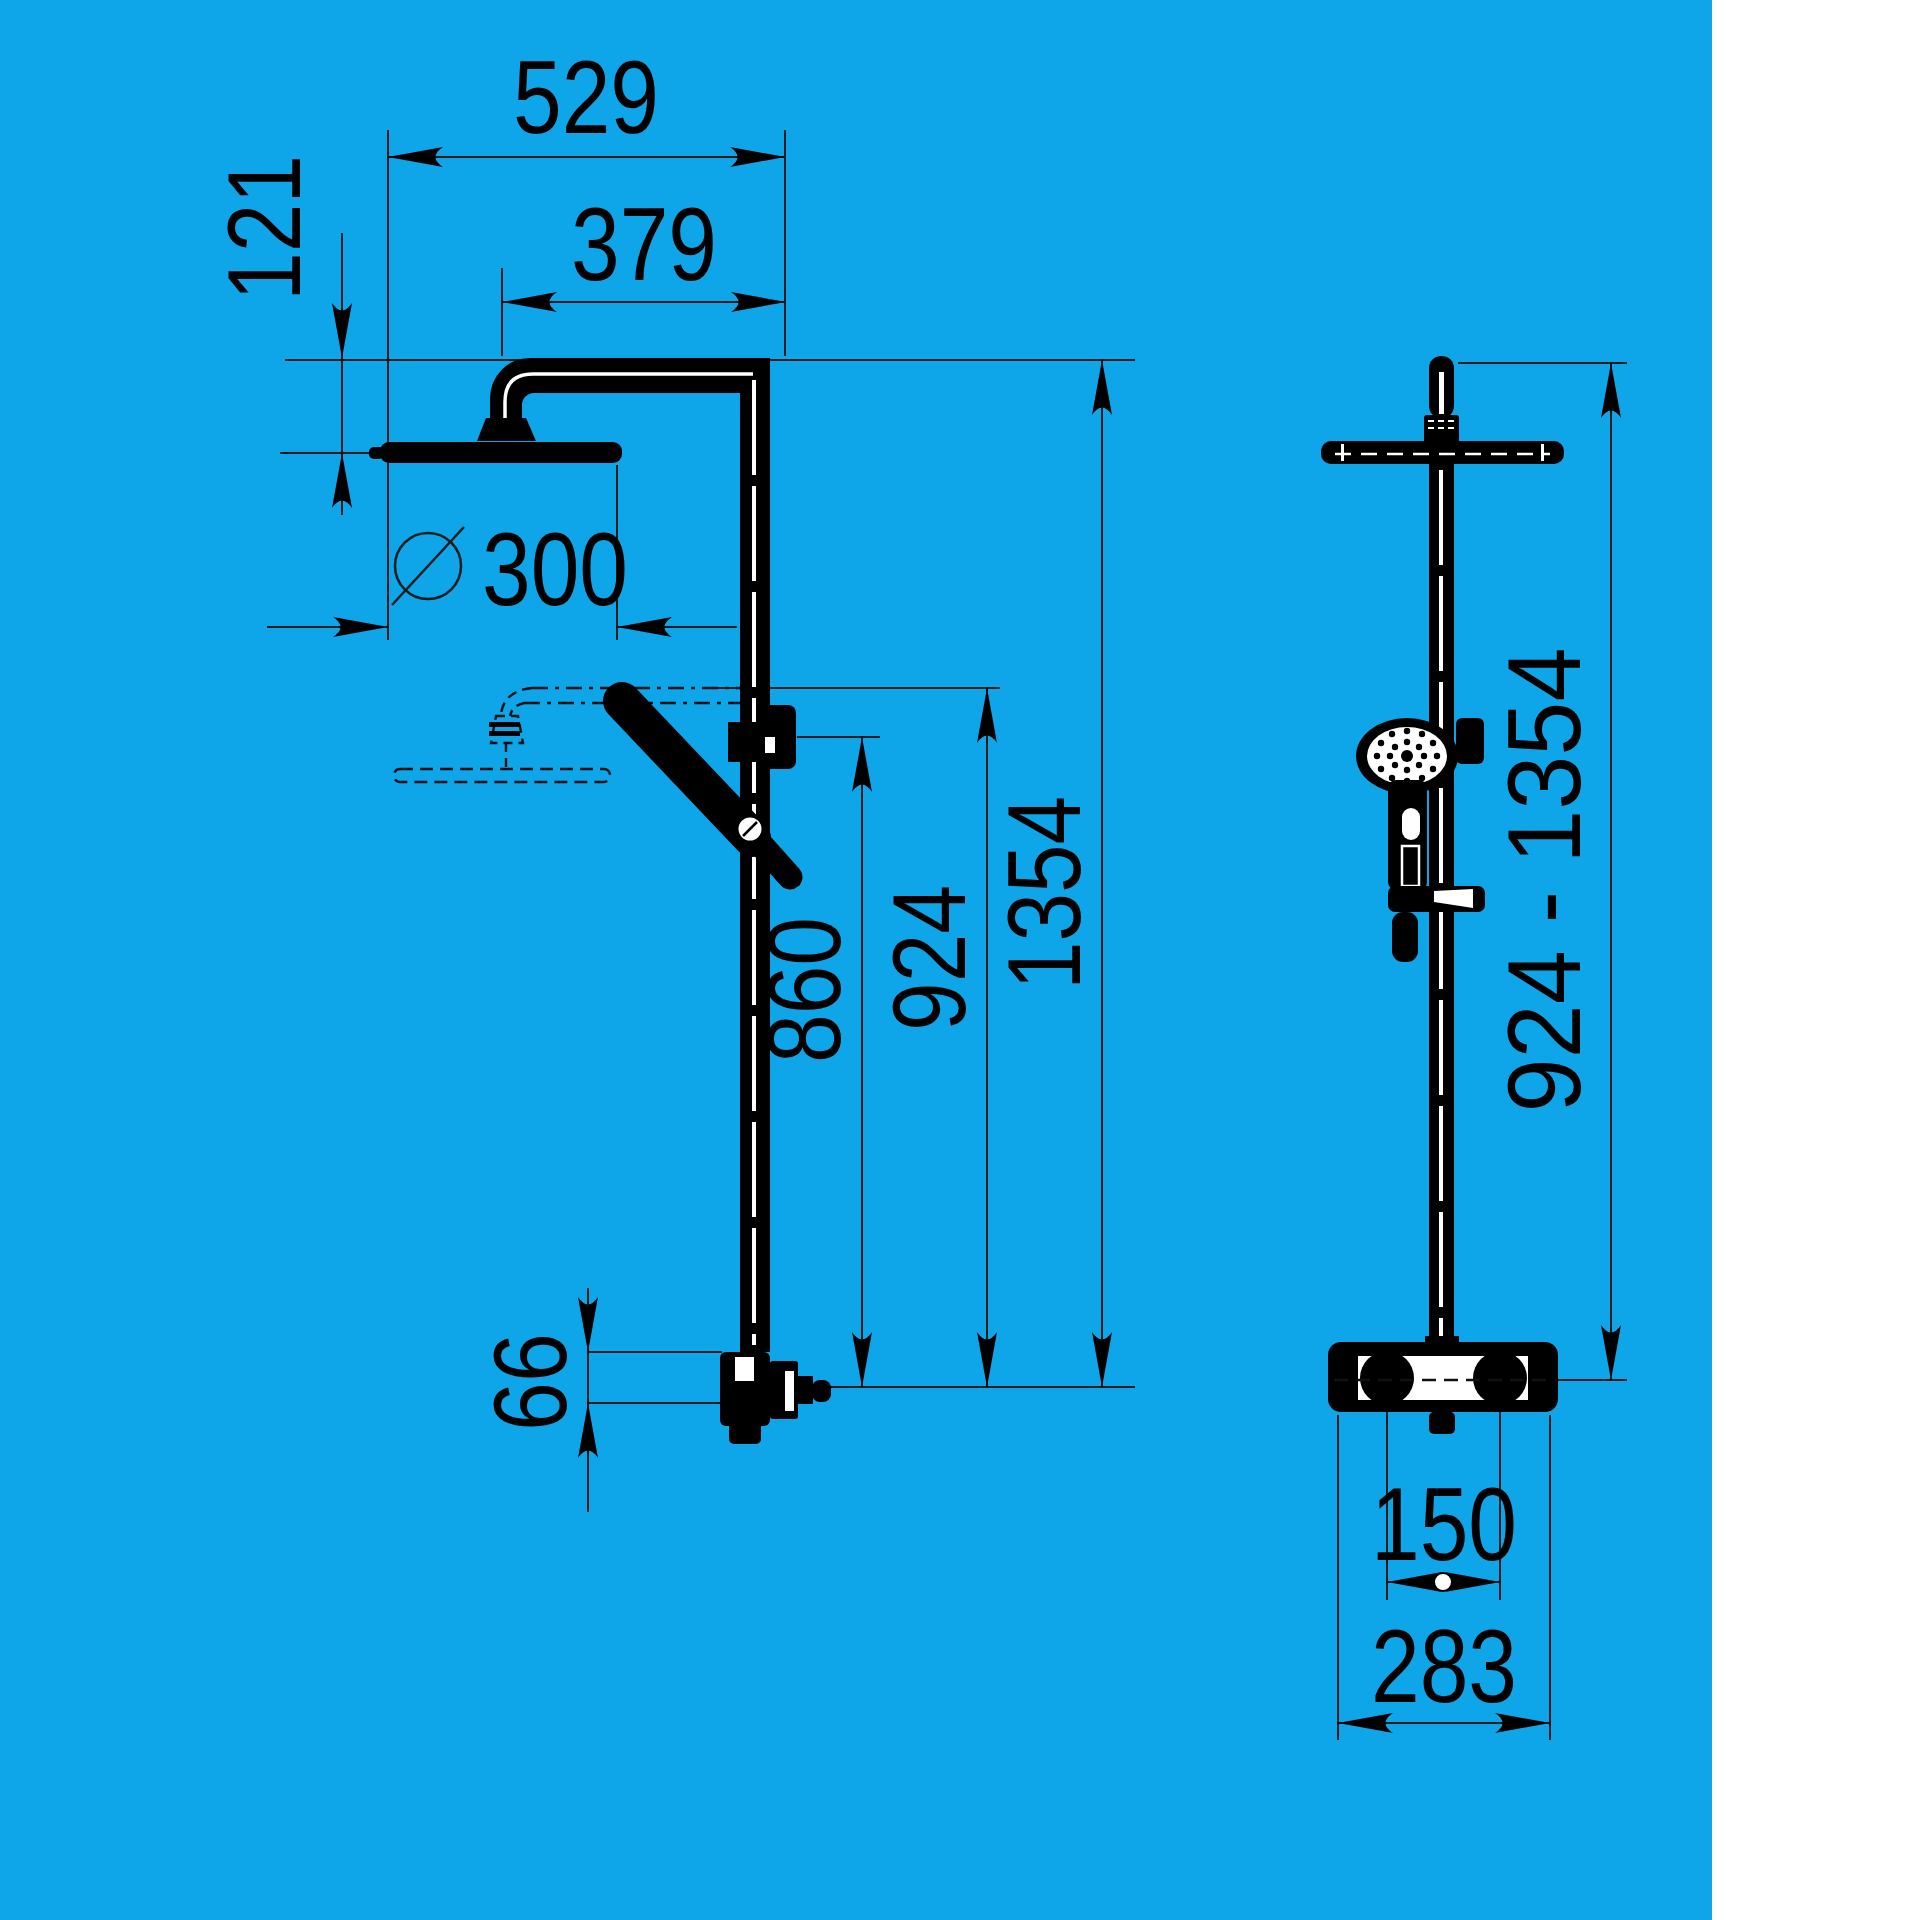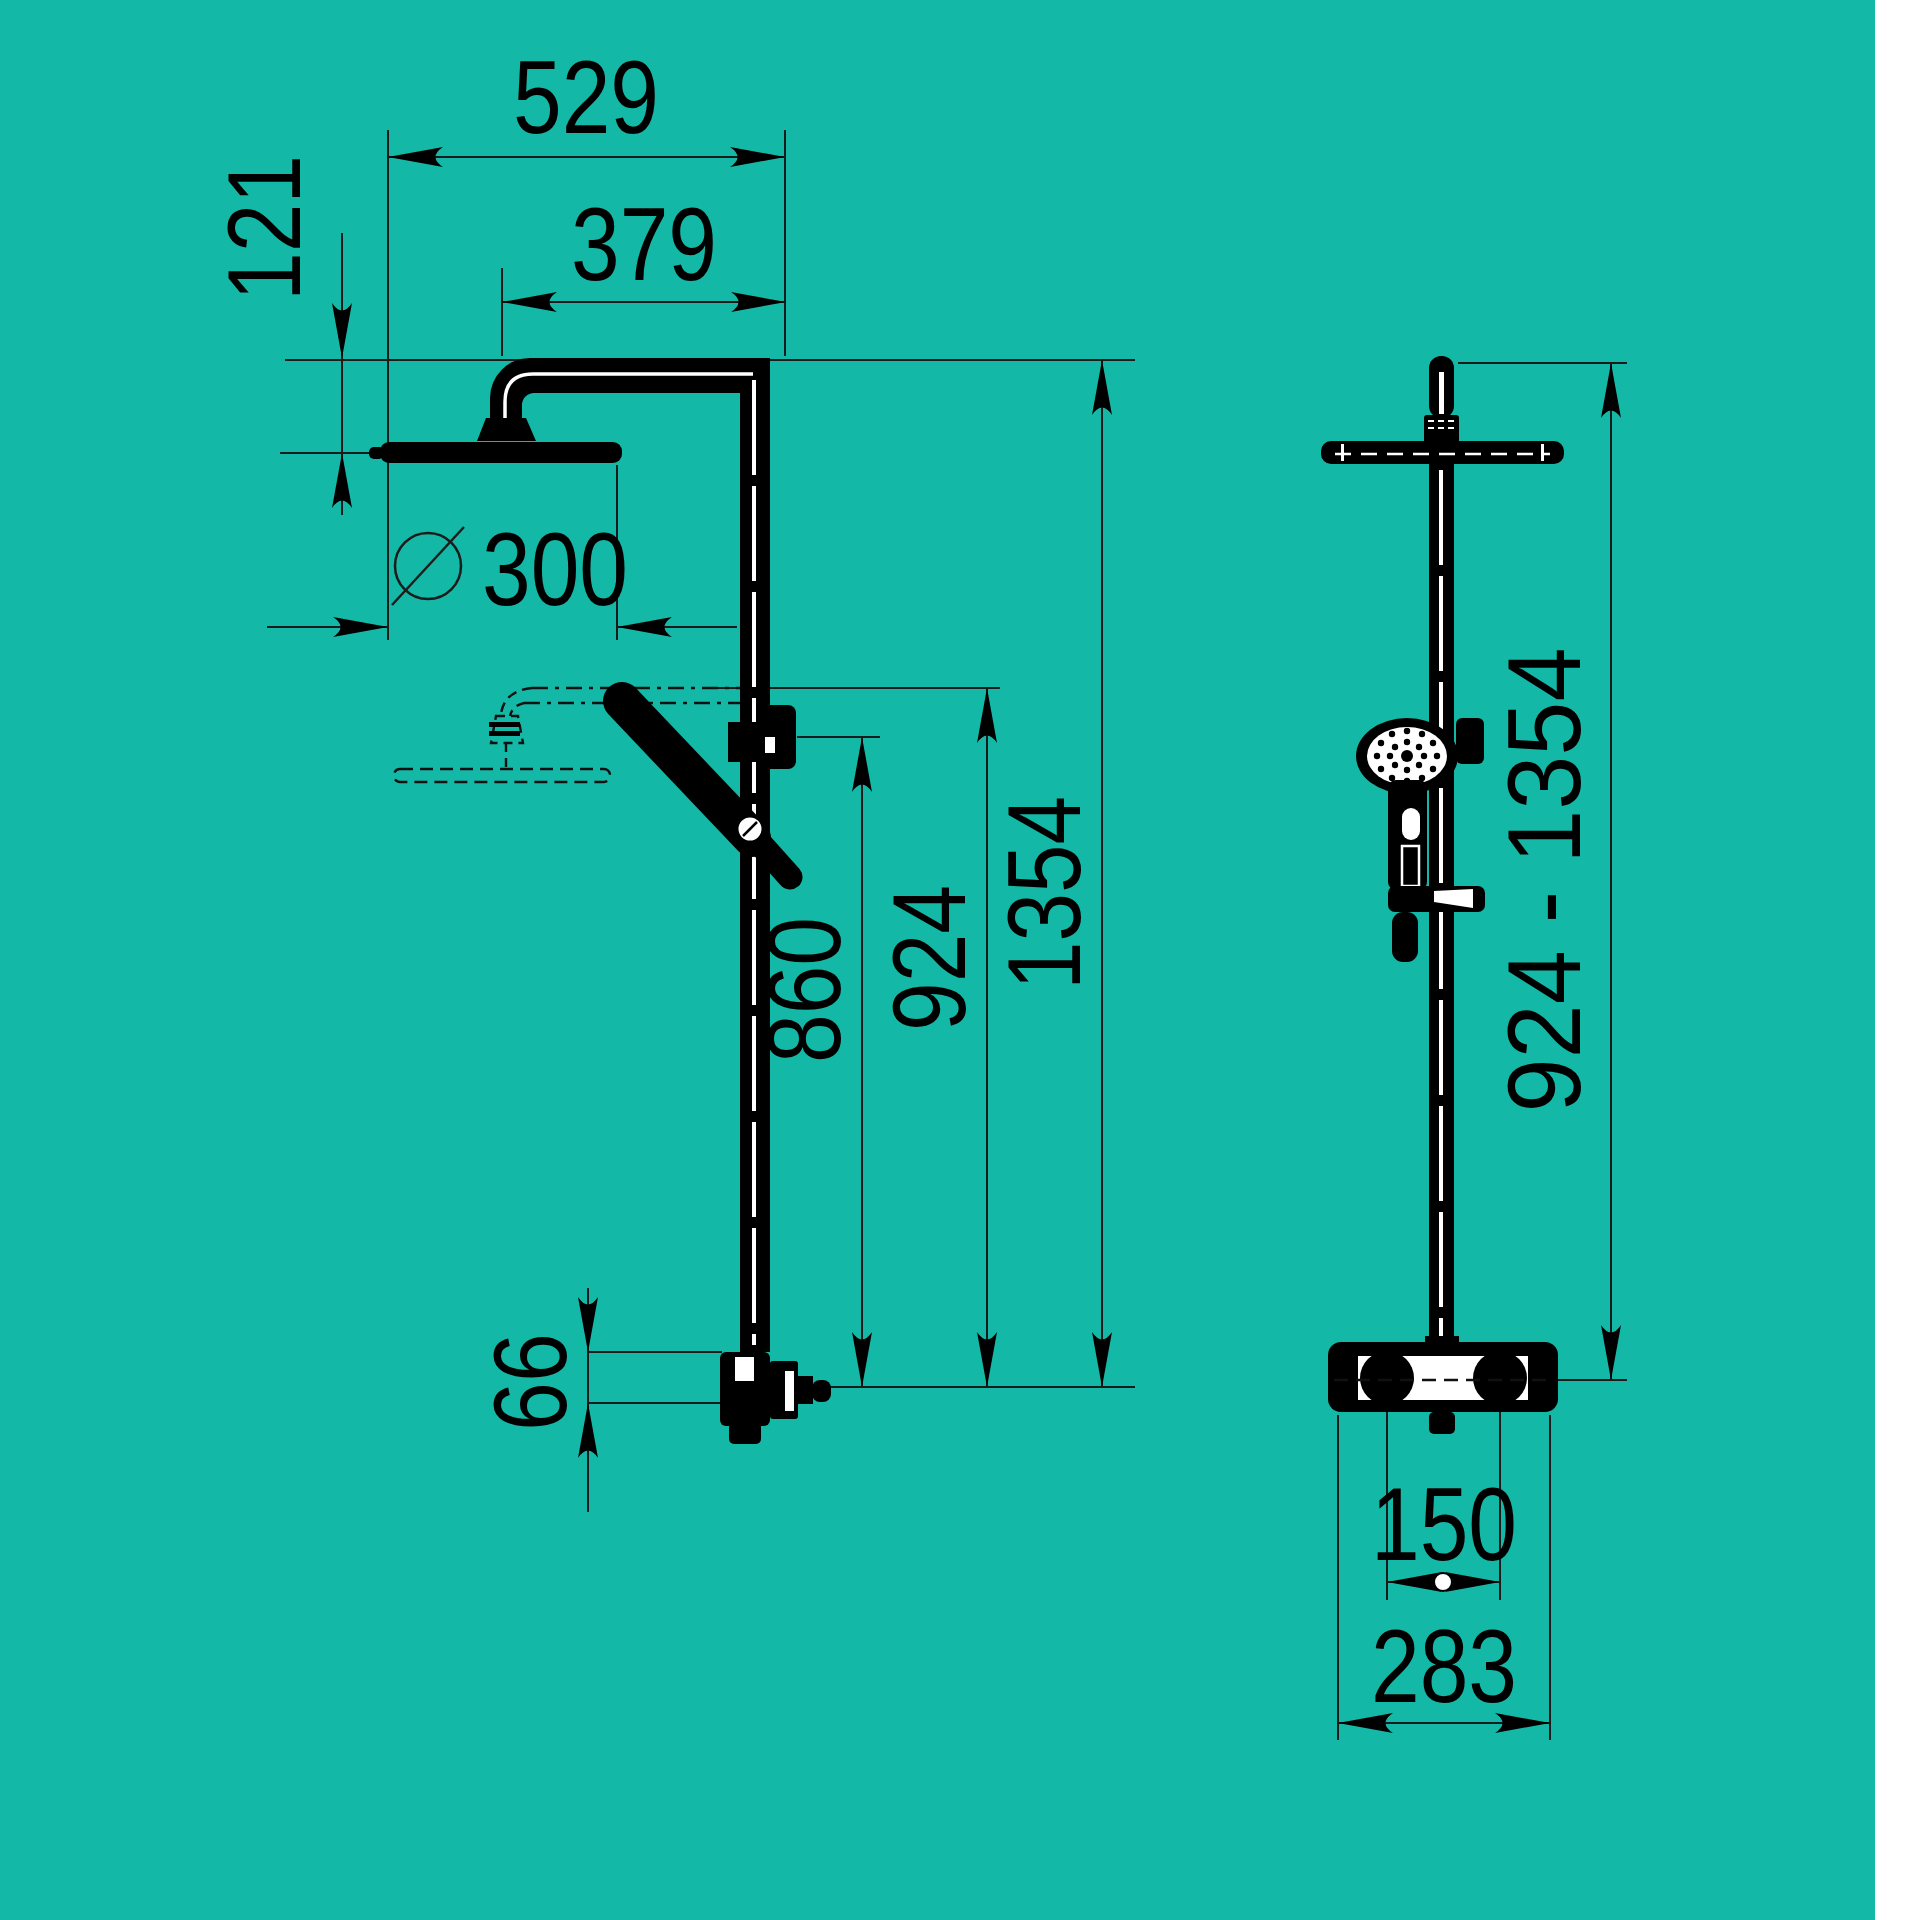--- a/index.html
+++ b/index.html
@@ -1,17 +1,17 @@
 <!DOCTYPE html>
 <html><head>
 <meta charset="utf-8">
 <style>
   html,body{margin:0;padding:0;background:#ffffff;}
   .canvas{
-    position:relative;width:1875px;height:1920px;background:#14b8a6;
+    position:relative;width:1712px;height:1920px;background:#0ea5e9;
     font-family:"Liberation Sans", sans-serif;
   }
   svg{position:absolute;left:0;top:0;}
   .thin{stroke:#1c1c1c;stroke-width:2;fill:none;}
   .solid{fill:#000000;stroke:none;}
   .hl{stroke:#ffffff;fill:none;}
   .dashline{stroke:#111111;stroke-width:2.4;fill:none;}
   text{
     fill:#000000;
     font-family:"Liberation Sans", sans-serif;

